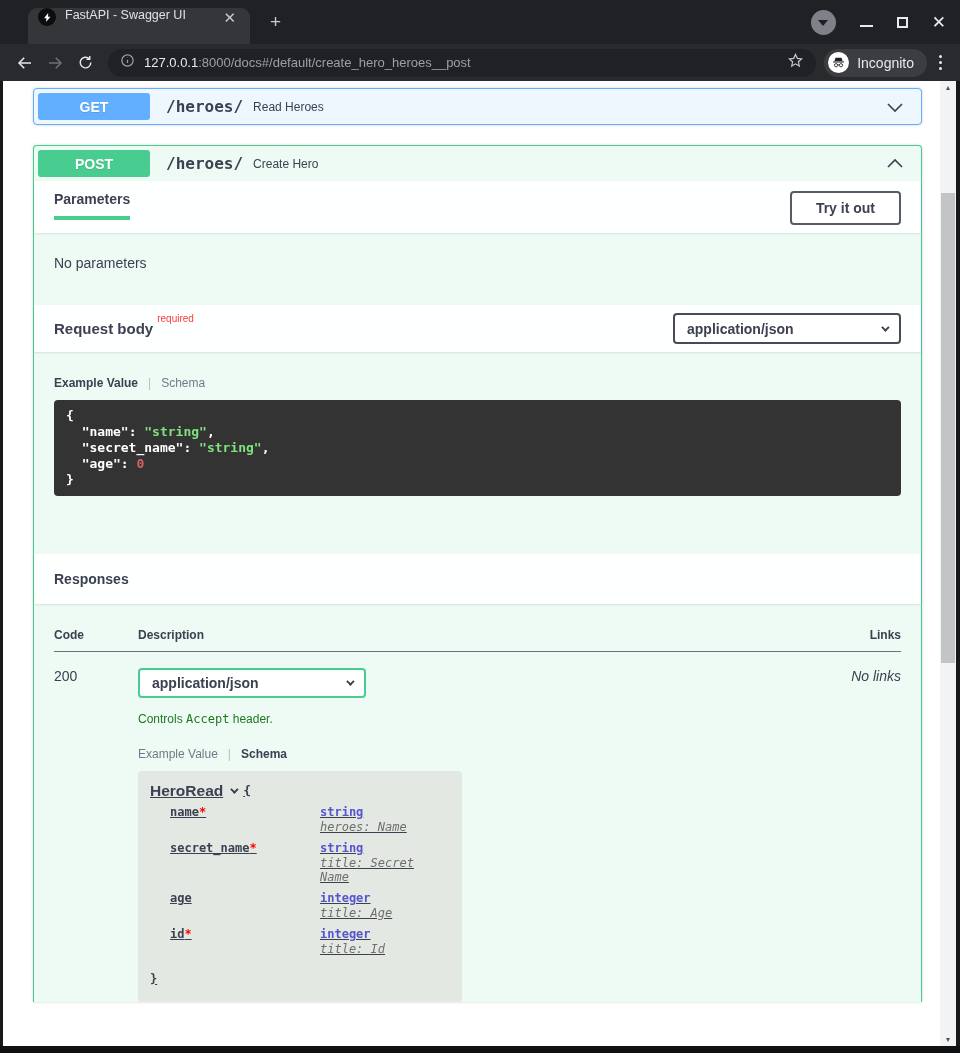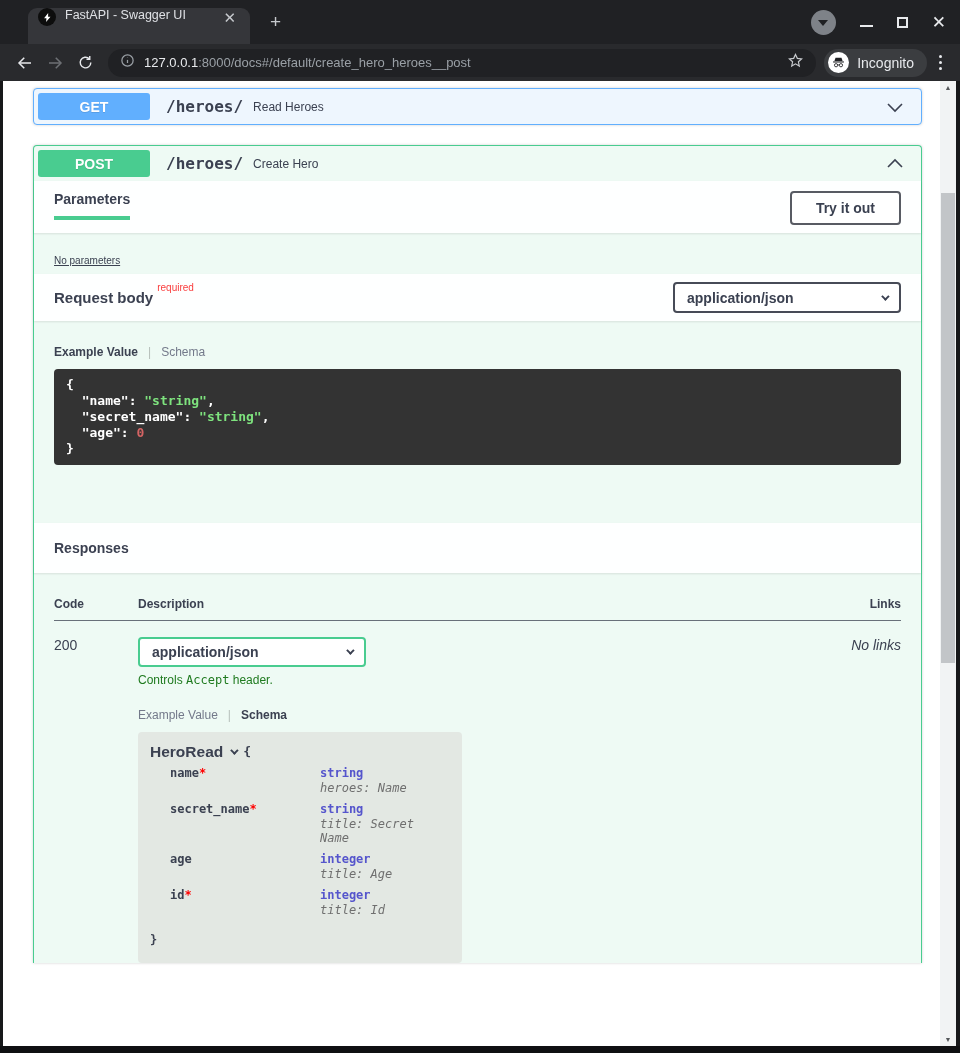--- a/index.html
+++ b/index.html
@@ -64,21 +64,21 @@
   .op-desc { font-size:12px; color:#3b4151; flex:1; }
   .op-arrow { margin-left:auto; display:flex; }
 
   .sec-header { background:rgba(255,255,255,.92); box-shadow:0 1px 2px rgba(0,0,0,.1);
                 display:flex; align-items:center; justify-content:space-between; padding:8px 20px; }
   .params-header { padding:10px 20px 0 20px; align-items:flex-start; }
   .h-params { font-size:14px; font-weight:700; color:#3b4151; padding-bottom:9px;
               border-bottom:4px solid #49cc90; display:inline-block; }
   .tryout { background:#fff; border:2px solid #585b63; border-radius:4px; color:#3b4151;
             font-weight:700; font-size:14px; padding:7px 24px; margin-bottom:8px; cursor:pointer; }
-  .no-params { padding:22px 20px 8px; font-size:10px; color:#3b4151;text-decoration:underline; }
+  .no-params { padding:22px 20px 34px; font-size:14px; color:#3b4151; }
 
   .rb-title { font-size:15px; font-weight:700; color:#3b4151; }
   .required { color:#f93e3e; font-size:10px; position:relative; top:-6px; padding-left:4px; }
   .select { background:#fff; border:2px solid #474b57; border-radius:4px; height:31px; width:228px;
             display:flex; align-items:center; justify-content:space-between; padding:0 12px;
             font-weight:700; font-size:14px; color:#3b4151; cursor:pointer; }
   .select.green { border-color:#49cc90; height:30px; }
 
   .example-sec { padding:24px 20px 58px; }
   .modeltabs { font-size:12px; display:flex; gap:10px; align-items:center; color:#3b4151; }
@@ -98,27 +98,27 @@
   .r-flex { display:flex; }
   .col-code { width:84px; flex:none; }
   .col-desc { flex:1; min-width:0; }
   .col-links { width:92px; flex:none; text-align:right; }
   .resp-head { font-size:12px; font-weight:700; color:#3b4151; padding-bottom:9px;
                border-bottom:1px solid rgba(59,65,81,.75); }
   .resp-row { padding-top:16px; font-size:14px; color:#3b4151; }
   .nolinks { font-style:italic; }
   .r-desc-title { font-size:14.5px; color:#3b4151; padding-top:2px; }
   .media-label { font-size:12px; color:#3b4151; margin:31px 0 4px; }
-  .controls-note { font-size:12px; color:#1f7a1f; margin-top:6px; }
+  .controls-note { font-size:12px; color:#1f7a1f; margin-top:14px; }
   .controls-note .mono { font-size:12px; }
   .resp-tabs { margin-top:21px; }
 
   .model-box { margin-top:10px; width:324px; background:#e3e8e3; border-radius:4px;
                padding:13px 12px 16px; font-family:"DejaVu Sans Mono",monospace; font-size:12px;
-               line-height:14px; color:#3b4151; }
+               line-height:14px; color:#3b4151;text-decoration:underline; }
   .model-head { display:flex; align-items:center; gap:7px; font-family:"Liberation Sans",sans-serif;
                 font-weight:700; font-size:15.5px; color:#3b4151; }
   .model-head .brace { font-family:"DejaVu Sans Mono",monospace; font-size:13px; font-weight:700; }
   .prop-row { display:flex; margin-top:7px; padding-left:20px; }
   .prop-name { width:150px; flex:none; font-weight:700; }
   .star { color:#f00; }
   .prop-type { color:#5555cc; font-weight:700; }
   .prop-title { font-style:italic; color:#6f6f6f; margin-top:1px; }
   .model-close { margin-top:16px; font-weight:700; }
 

